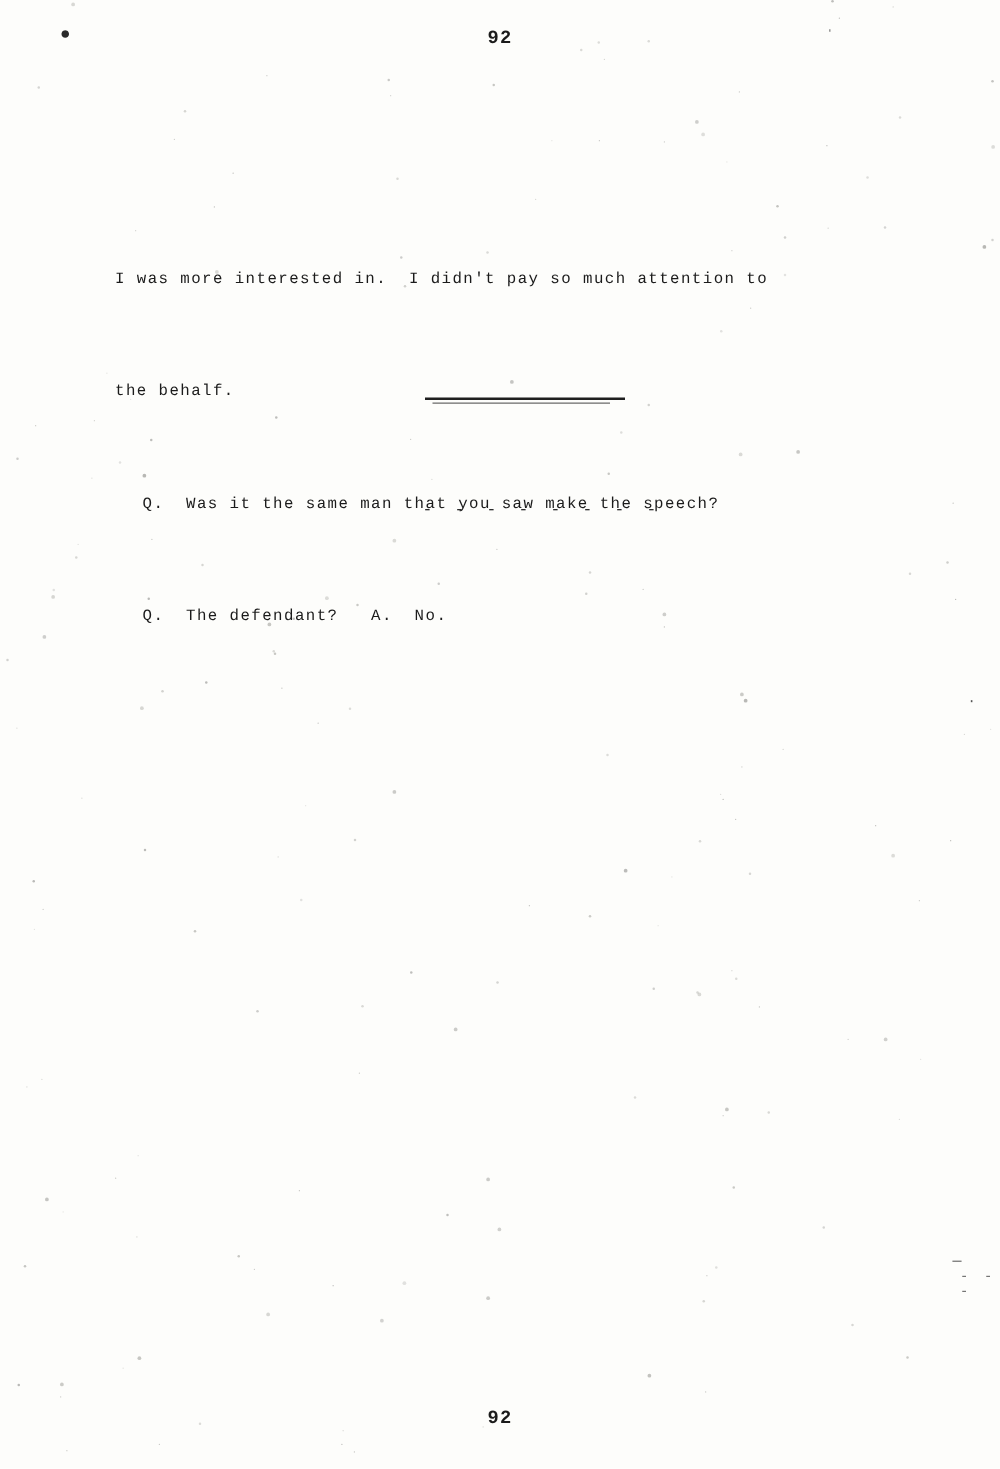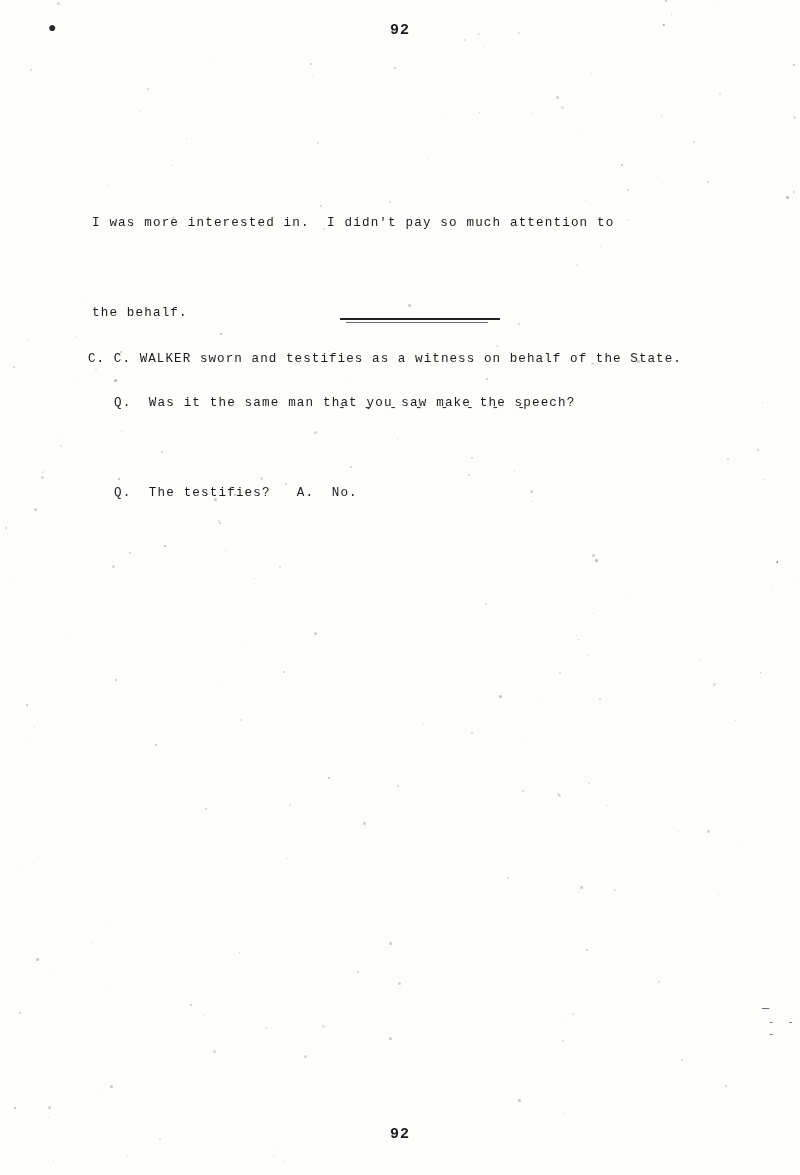--- a/index.html
+++ b/index.html
@@ -119,26 +119,25 @@
   <div class="corner-mark mark-midright">·</div>
   <div class="corner-mark mark-lowright">—</div>
   <div class="corner-mark mark-lowright2">- - -</div>
 
   <div class="page-number-top">92</div>
 
   <div class="body-text">
     <div class="line">I was more interested in.  I didn't pay so much attention to</div>
     <div class="line">the behalf.</div>
     <div class="line indent">Q.  Was it the same man that you saw make the speech?</div>
-    <div class="line indent">Q.  The testifies?   A.  No.</div>
+    <div class="line indent">Q.  The defendant?   A.  No.</div>
   </div>
 
   <div class="sep-solid"></div>
 
-  <div class="witness-line">C. C. WALKER sworn and testifies as a witness on behalf of the State.</div>
 
   <div class="sep-dashed">- - - - - - - -</div>
 
   <div class="page-number-bottom">92</div>
 
   <div id="noise">
       <div class="speckle" style="width: 1px; height: 1px; left: 423px; top: 724px; opacity: 0.61;"></div>
       <div class="speckle" style="width: 1px; height: 1px; left: 34px; top: 727px; opacity: 0.49;"></div>
       <div class="speckle" style="width: 2px; height: 2px; left: 464px; top: 39px; opacity: 0.36;"></div>
       <div class="speckle" style="width: 2px; height: 2px; left: 614px; top: 889px; opacity: 0.38;"></div>

